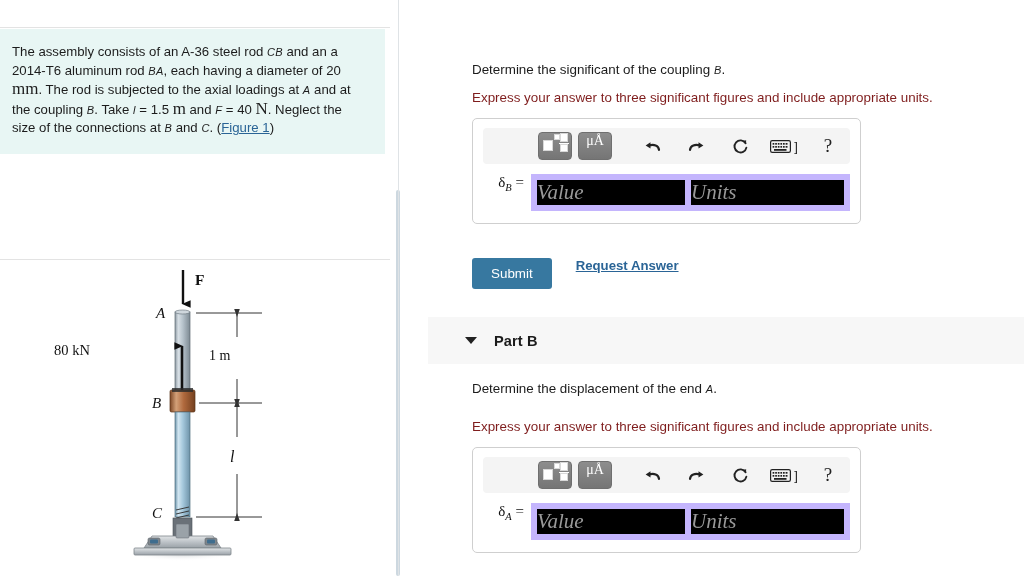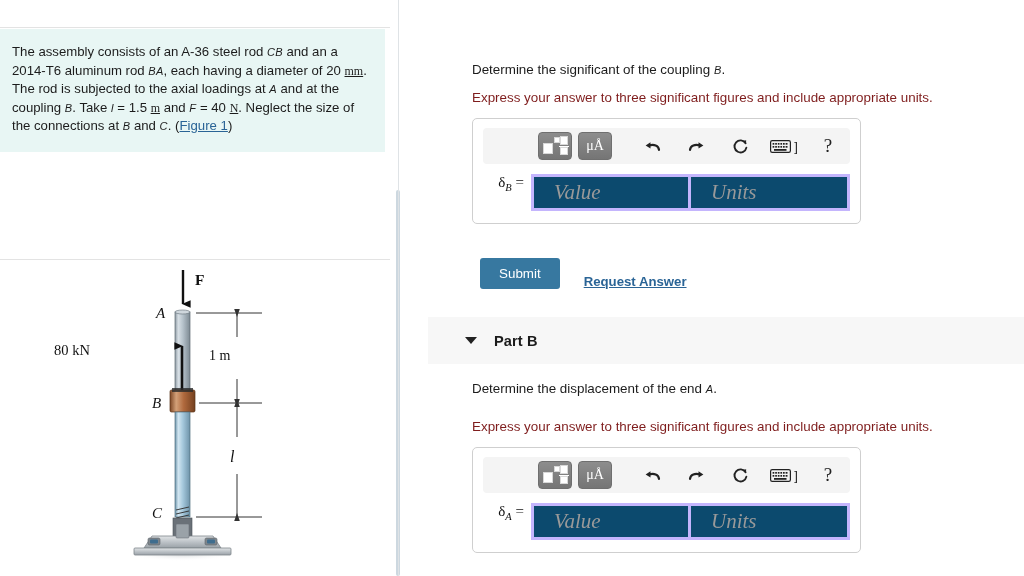--- a/index.html
+++ b/index.html
@@ -37,22 +37,21 @@
   }
   .mathvar {
     font-family: Liberation Sans, sans-serif;
     font-style: italic;
     font-size: 11px;
     letter-spacing: .2px;
   }
   .mathvar-up {
     font-family: "Liberation Serif", serif;
     font-style: normal;
-    font-size: 12px;
-    text-decoration: underline;
+    font-size: 17px;
   }
   .fig-link { color: #2a6496; text-decoration: underline; cursor: pointer; }
 
   
   .figure-header {
     position: absolute; left: 0; top: 222px; width: 390px; height: 36px;
   }
   .figure-title {
     position: absolute; left: 0px; top: 4px;
     font-size: 15.5px; font-weight: bold; color: #000;
@@ -138,21 +137,21 @@
     border-radius: 4px;
     display: flex; align-items: center;
     padding-left: 55px;
     gap: 0px;
   }
   .tool-btn {
     width: 34px; height: 28px;
     border-radius: 4px;
     background: linear-gradient(#8d8d8d, #757575);
     border: 1px solid #6f6f6f;
-    display: flex; align-items: center; justify-content: center;
+    display: flex; justify-content: center;
     margin-right: 6px;
     cursor: pointer;
     position: relative;
   }
   .tool-btn.t2 { font-family: "Liberation Serif", serif; color: #fff; font-size: 14px; }
   .icon-blocks { position: relative; width: 24px; height: 20px; }
   .icon-blocks i {
     position: absolute; display:block; background:#fff; border:1px solid #d8d8d8;
   }
   .ib1 { left: 0px; top: 7px; width: 10px; height: 11px; }
@@ -176,31 +175,31 @@
     display: flex; 
     margin: 10px 10px 12px 10px;
   }
   .delta-label {
     width: 48px; text-align: right; padding-right: 7px;
     font-family: "Liberation Serif", serif;
     font-size: 15px; color: #111;
   }
   .delta-label sub { font-size: 10.5px; font-style: italic; }
   .field {
-    height: 37px; border: 3px solid #c4b5fd; background: #0c4a6e;
-    display: flex; align-items: center; padding-left: 20px;
+    height: 37px; border: 6px solid #c4b5fd; background: #000000;
+    display: flex; align-items: center; padding-left: 0;
   }
   .field.value-field { width: 160px; }
   .field.units-field { width: 159px; border-left: none; }
   .placeholder {
     font-family: "Liberation Serif", serif;
     font-style: italic; font-size: 21px; color: #999;
   }
 
-  .submit-row { position: absolute; left: 80px; display: flex; align-items: flex-end; }
+  .submit-row { position: absolute; left: 72px; display: flex; align-items: flex-start; }
   .submit-btn {
     background: #3778a0; color: #fff;
     border: none; border-radius: 3px;
     font-size: 13.4px; font-family: "Liberation Sans", sans-serif;
     padding: 8px 19px; cursor: pointer;
   }
   .request-link {
     margin-left: 24px;
     color: #2a6496; font-size: 13.2px;
     text-decoration: underline; cursor: pointer; font-weight: bold;

